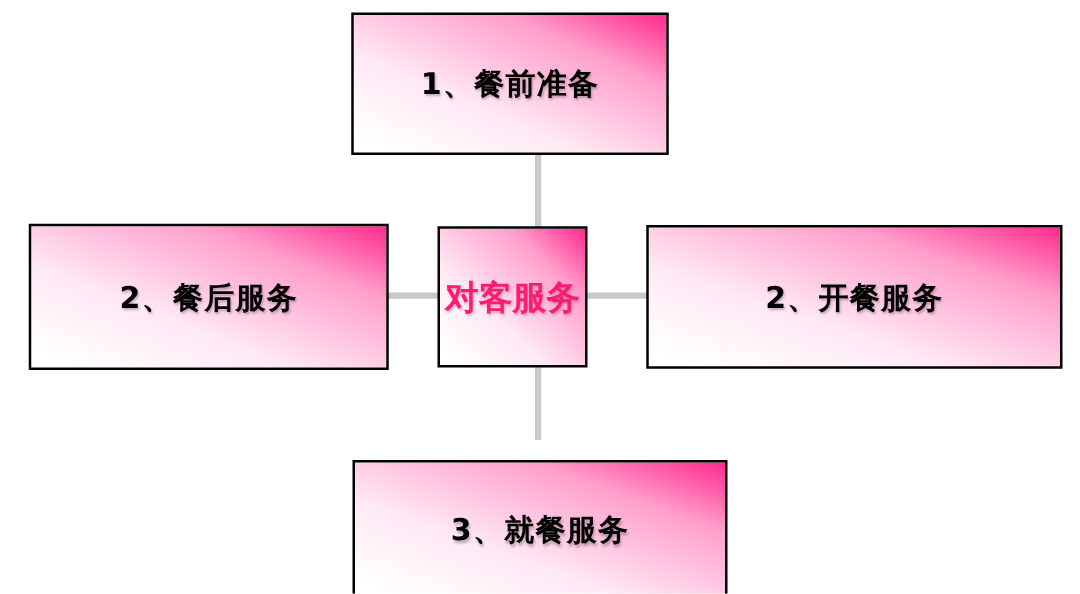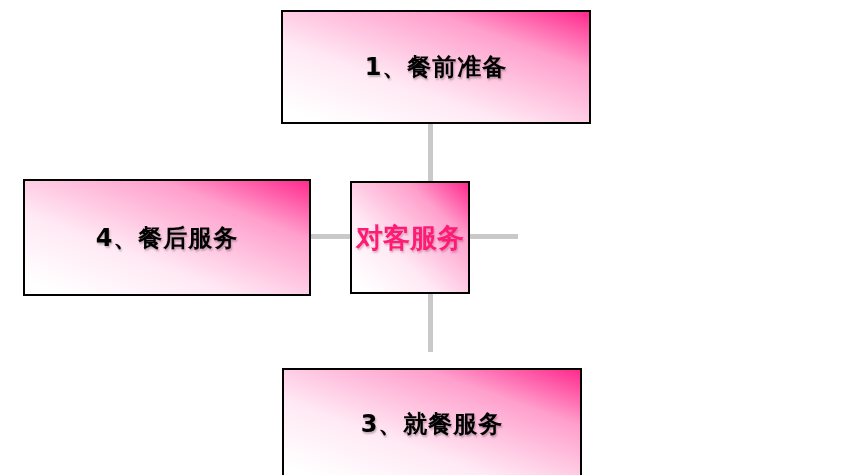--- a/index.html
+++ b/index.html
@@ -32,21 +32,21 @@
     border: 2px solid var(--border, #000000);
     background: linear-gradient(to top right,
       var(--gradient-start, #ffffff) 6%,
       #ffe9f4 36%,
       #ff9fcc 74%,
       var(--gradient-end, #ff2f90) 99%);
     display: flex;
     align-items: center;
     justify-content: center;
   }
-  .node-top    { left: 281px; top: 10px;  width: 310px; height: 114px; }
+  .node-top    { left: 281px; top: 10px;  width: 254px; height: 114px; }
   .node-left   { left: 23px;  top: 179px; width: 288px; height: 117px; }
   .node-right  { left: 517px; top: 180px; width: 333px; height: 115px; }
   .node-bottom { left: 282px; top: 368px; width: 300px; height: 112px; }
   .node-center { left: 350px; top: 181px; width: 120px; height: 113px; }
 
   .node-label {
     font-weight: bold;
     font-size: 24px;
     color: var(--node-text, #000000);
     letter-spacing: 1px;
@@ -70,26 +70,29 @@
 
   <div class="connector conn-top"></div>
   <div class="connector conn-bottom"></div>
   <div class="connector conn-left"></div>
   <div class="connector conn-right"></div>
 
   <div class="node node-top">
     <span class="node-label">1、餐前准备</span>
   </div>
 
+  <div class="node node-right">
+    <span class="node-label">2、开餐服务</span>
+  </div>
 
   <div class="node node-bottom">
     <span class="node-label">3、就餐服务</span>
   </div>
 
   <div class="node node-left">
-    <span class="node-label">4、餐后服务</span>
+    <span class="node-label">2、餐后服务</span>
   </div>
 
   <div class="node node-center">
     <span class="center-label">对客服务</span>
   </div>
 
 </div>
 
 </body></html>

